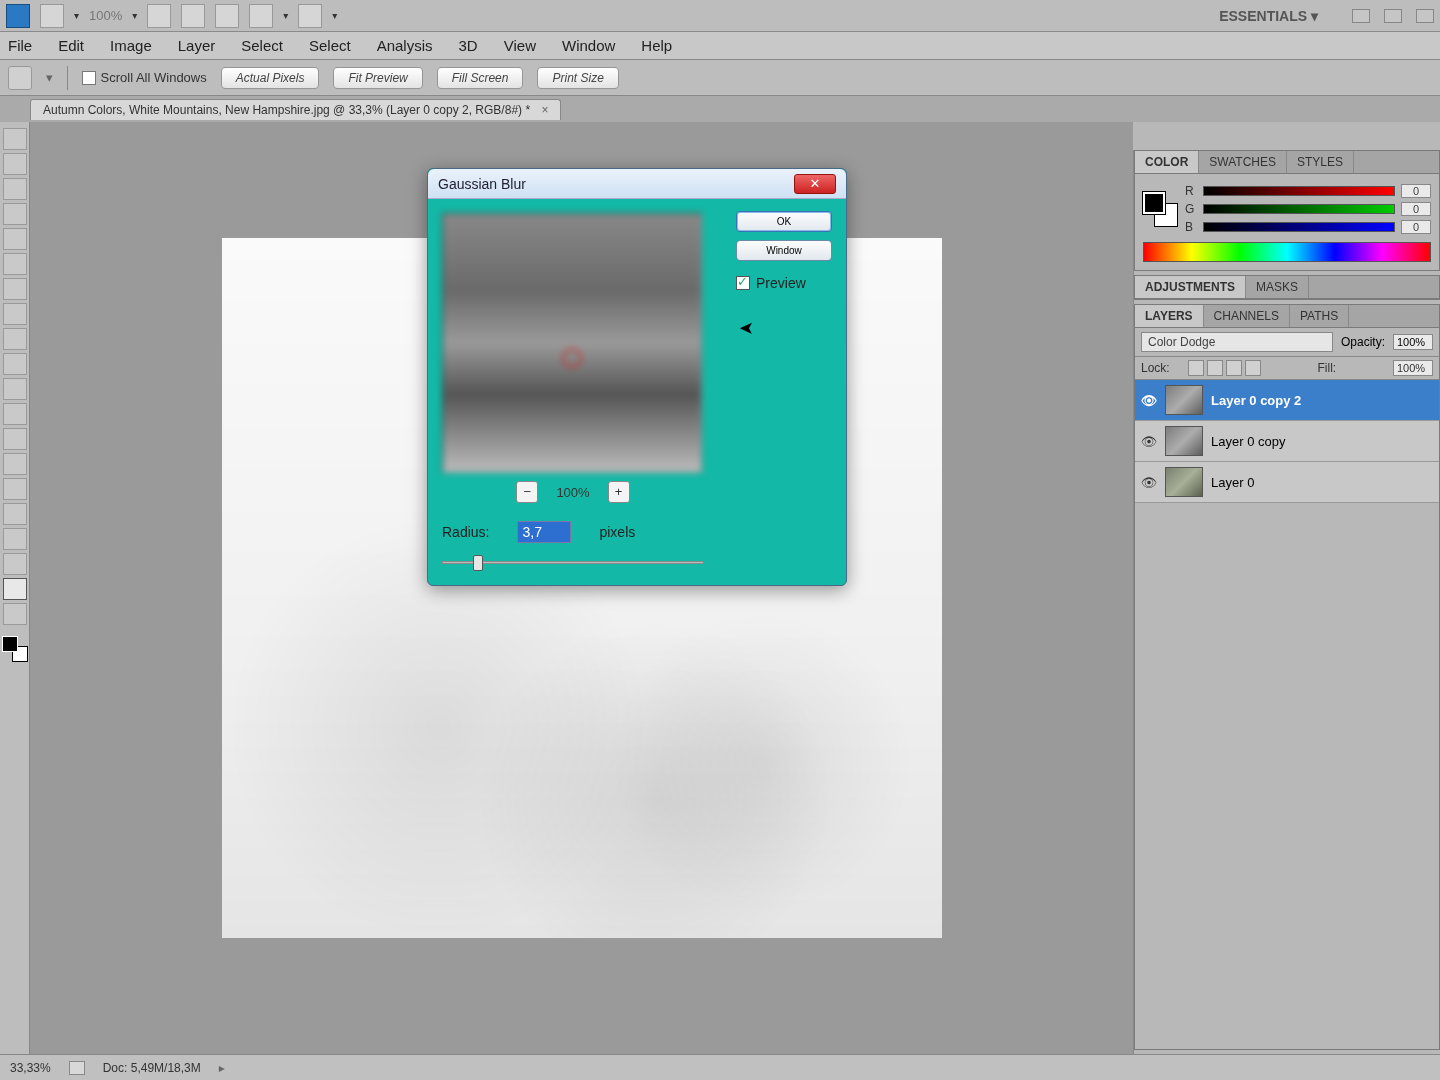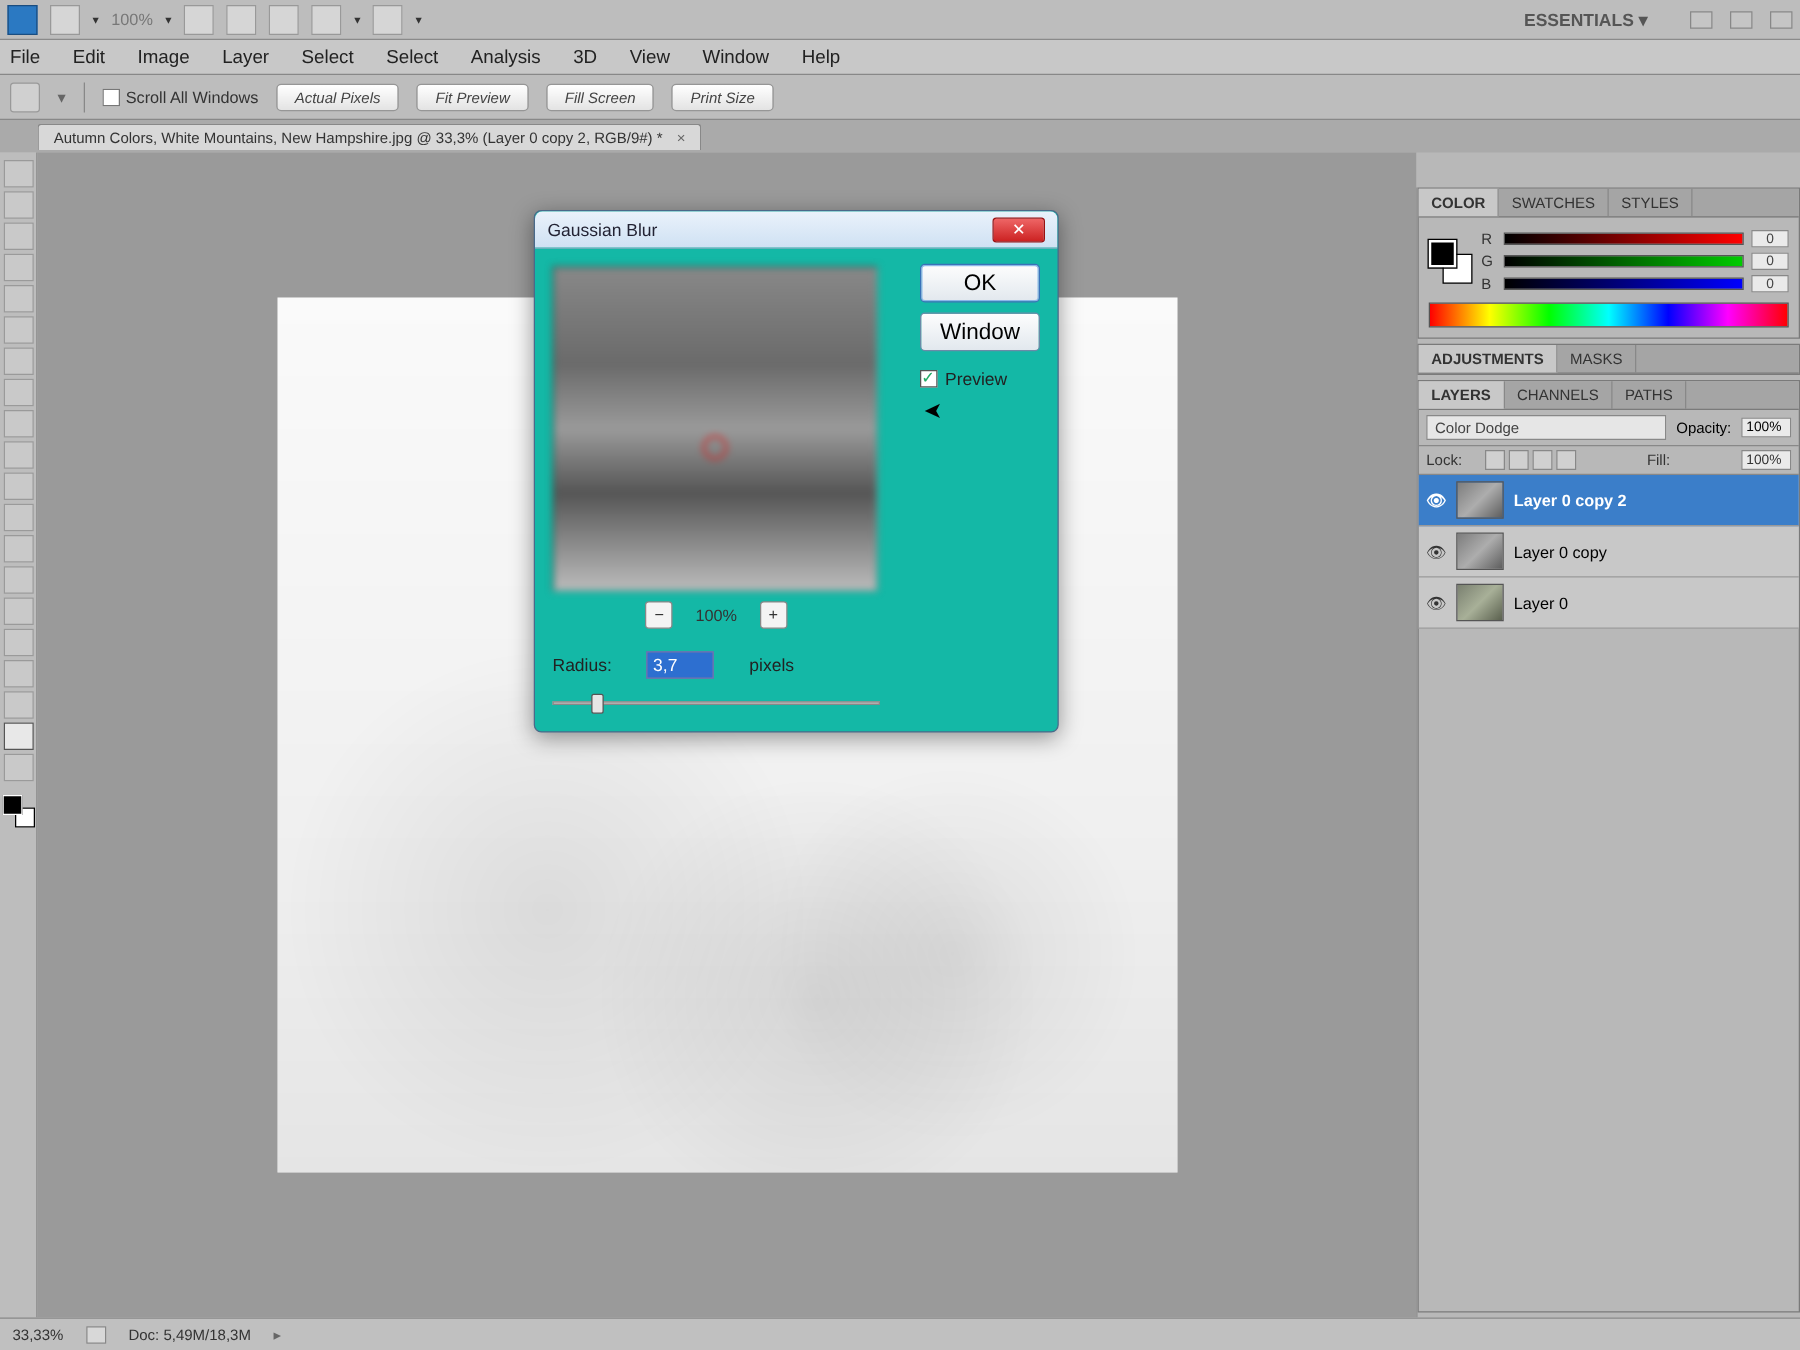--- a/index.html
+++ b/index.html
@@ -104,21 +104,21 @@
   .target-ring { position:absolute; left:50%; top:56%; width:20px; height:20px; border:2px solid #c33; border-radius:50%; transform:translate(-50%,-50%); filter:none;}
   .zoom-ctrls { display:flex; align-items:center; justify-content:center; gap:18px; margin-top:8px; font-size:13px; color:#333;}
   .zoom-btn { width:22px; height:22px; border:1px solid #888; background:#f4f4f4; text-align:center; line-height:20px; border-radius:3px;}
   .radius-row { margin-top:18px; display:flex; align-items:center; gap:28px; font-size:14px; color:#222;}
   .radius-input { width:54px; border:1px solid #77a; background:#fff; padding:2px 4px; font-size:14px; color:#fff; }
   .radius-input-sel { background:#2d6fd0; }
   .radius-slider { margin-top:10px; height:18px; position:relative;}
   .rs-track { position:absolute; left:0; right:0; top:8px; height:3px; background:#bbb; border:1px solid #888;}
   .rs-thumb { position:absolute; left:12%; top:2px; width:10px; height:16px; background:#e6e6e6; border:1px solid #555; border-radius:2px;}
   .dlg-btns { position:absolute; top:12px; right:14px; display:flex; flex-direction:column; gap:8px; width:96px;}
-  .dlg-btn { background:linear-gradient(#fdfdfd,#e2e8ee); border:1px solid #6b8aa8; border-radius:4px; padding:4px 0; text-align:center; font-size:18px;}
+  .dlg-btn { background:linear-gradient(#fdfdfd,#e2e8ee); border:1px solid #6b8aa8; border-radius:4px; padding:4px 0; text-align:center; font-size:10px;}
   .dlg-btn.ok { border-color:#3a72b8; box-shadow:0 0 0 1px #8ab8e8 inset;}
   .preview-chk { display:flex; align-items:center; gap:6px; font-size:14px; color:#222; margin-top:6px;}
   .pchk { width:14px; height:14px; border:1px solid #555; background:#fff; position:relative;}
   .pchk::after { content:"✓"; position:absolute; top:-3px; left:0; font-size:13px; color:#2a6;}
   .cursor-arrow { position:absolute; right:92px; top:118px; font-size:18px; color:#000; transform:scaleX(-1);}
 
   
   .status { position:absolute; bottom:0; left:0; right:0; height:26px; background:#c0c0c0; border-top:1px solid #888; display:flex; align-items:center; padding:0 10px; gap:18px; font-size:12px; color:#333;}
   .sb-btn { width:16px; height:14px; border:1px solid #888; background:#d8d8d8;}
 </style>
@@ -169,21 +169,21 @@
     <span>Scroll All Windows</span>
   </div>
   <button class="opt-btn">Actual Pixels</button>
   <button class="opt-btn">Fit Preview</button>
   <button class="opt-btn">Fill Screen</button>
   <button class="opt-btn">Print Size</button>
 </div>
 
 <div class="doc-tab-wrap">
   <div class="doc-tab">
-    <span>Autumn Colors, White Mountains, New Hampshire.jpg @ 33,3% (Layer 0 copy 2, RGB/9#) *</span>
+    <span>Autumn Colors, White Mountains, New Hampshire.jpg @ 33,3% (Layer 0 copy 2, RGB/8#) *</span>
     <span class="close-x">×</span>
   </div>
 </div>
 
 <div class="main">
 
   <div class="tool-col">
     <div class="tool"></div>
     <div class="tool"></div>
     <div class="tool"></div>

